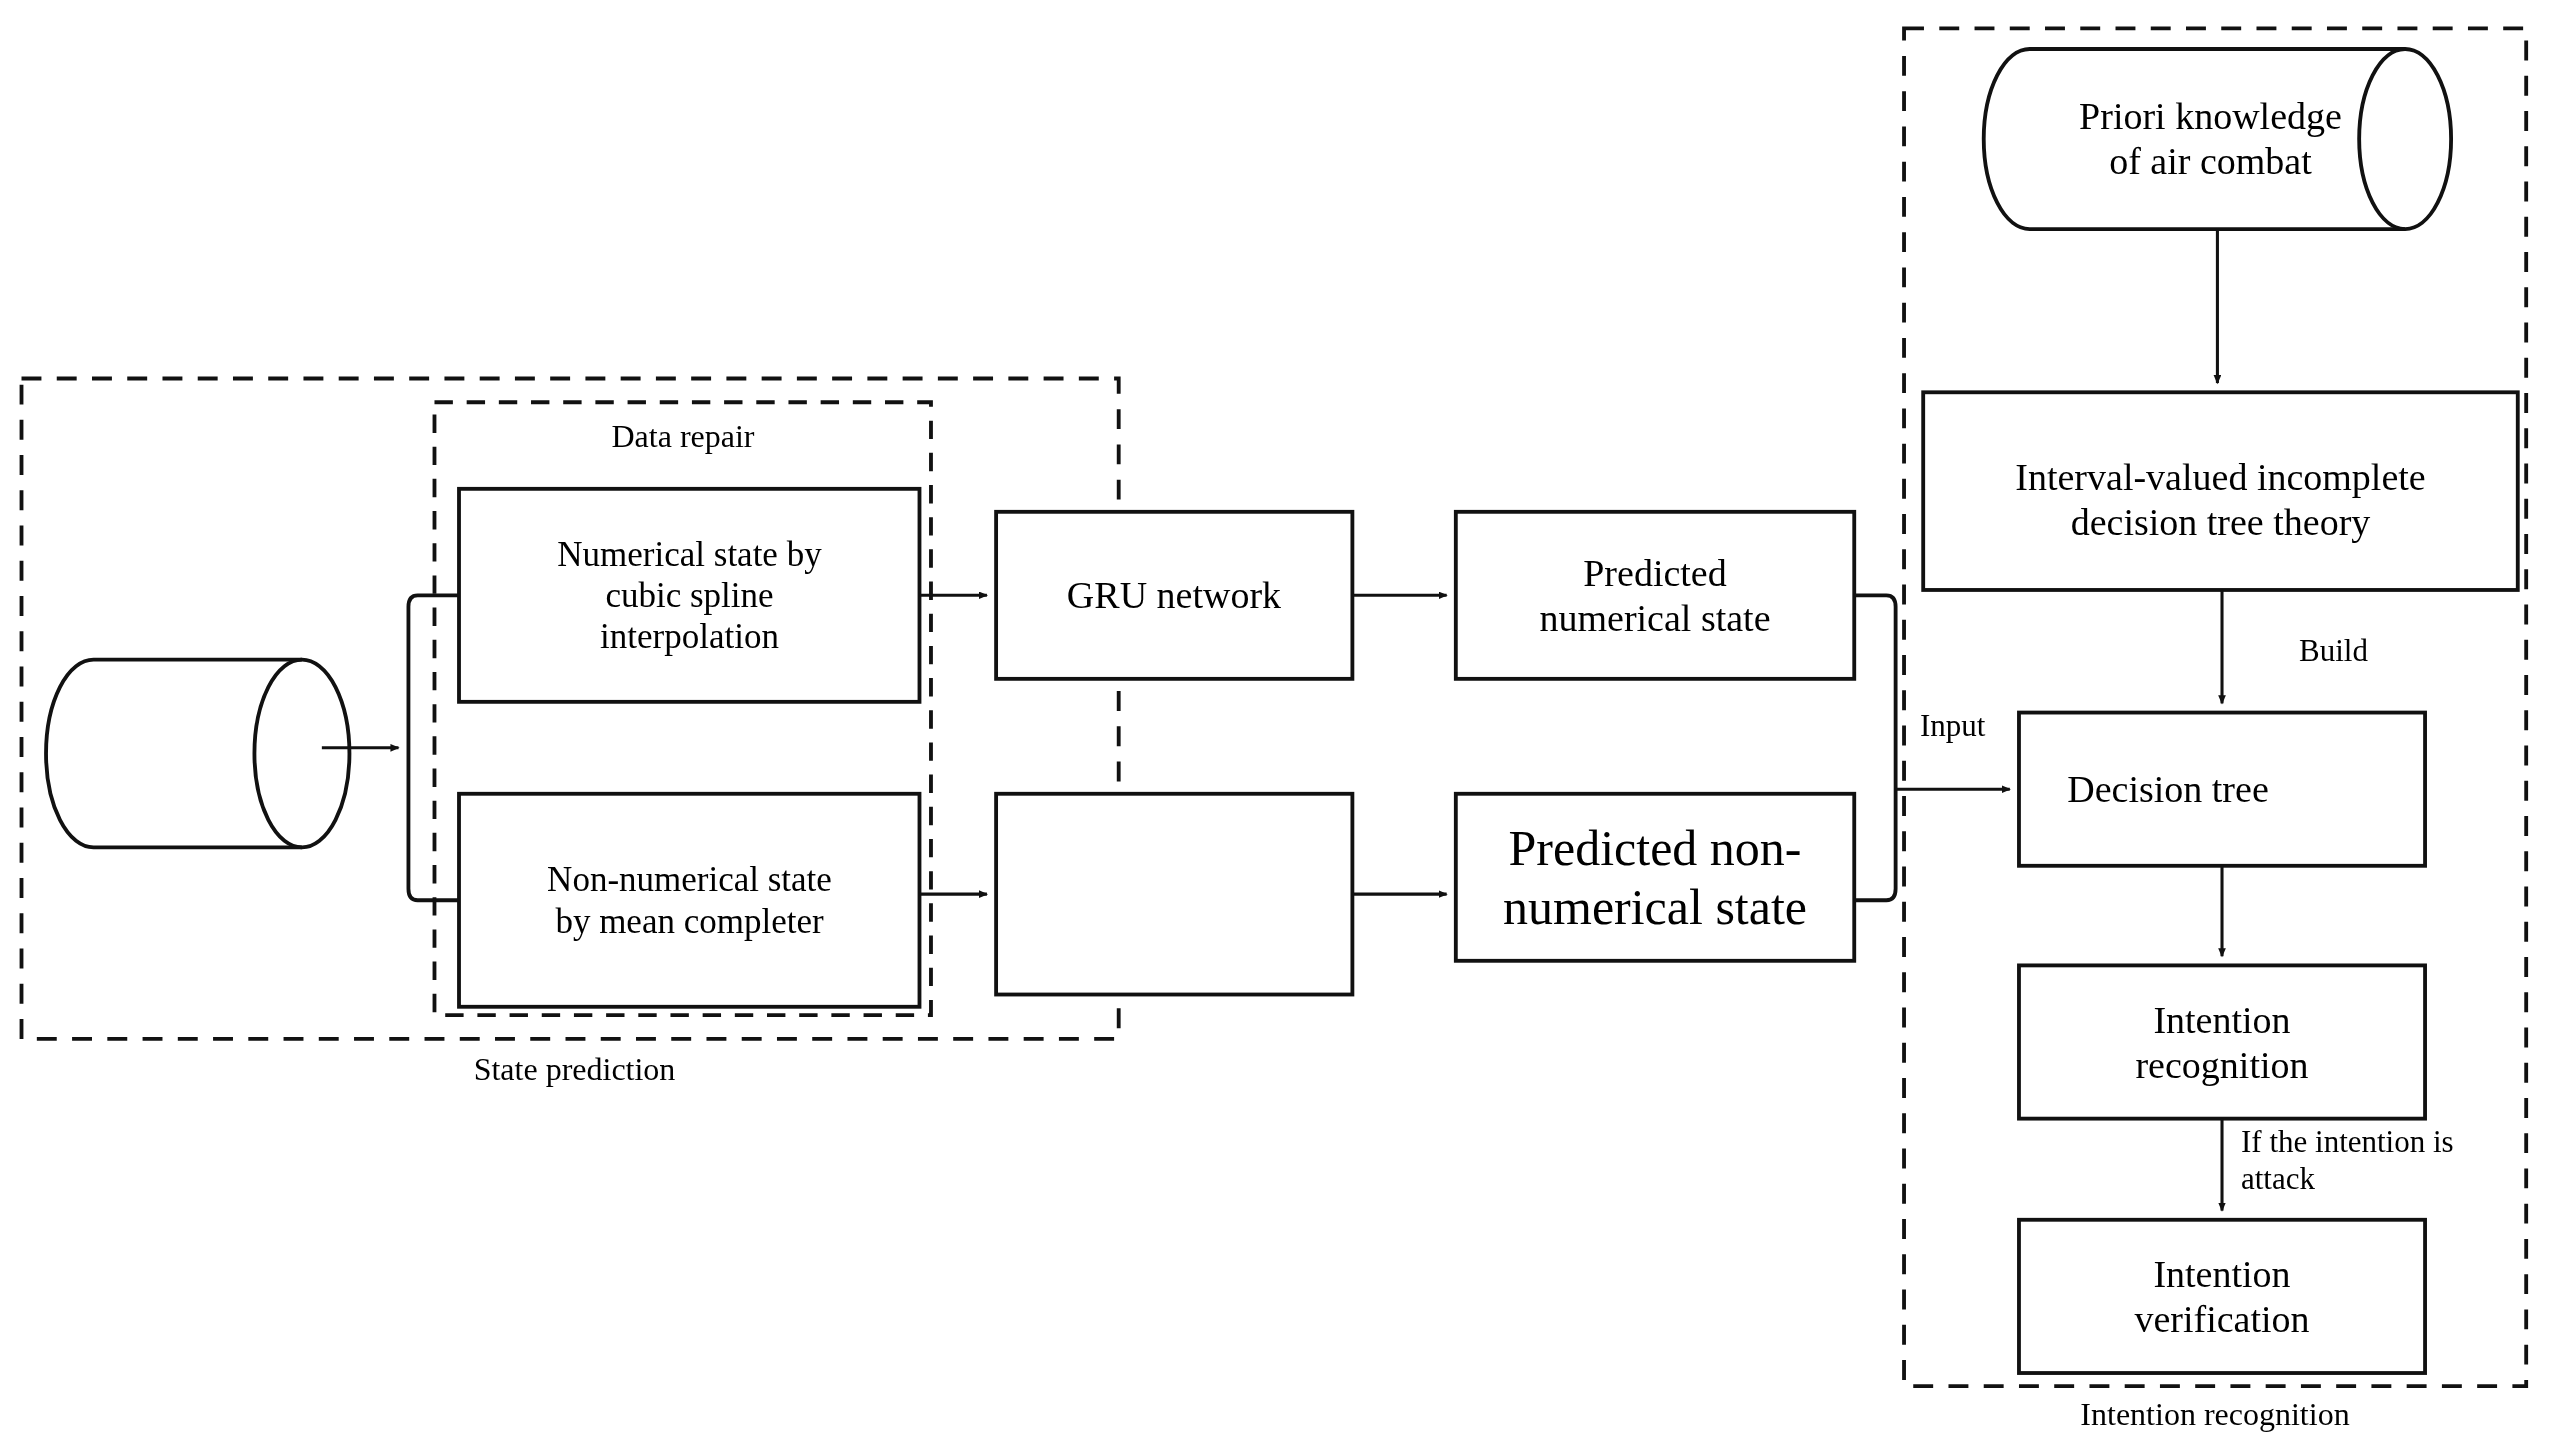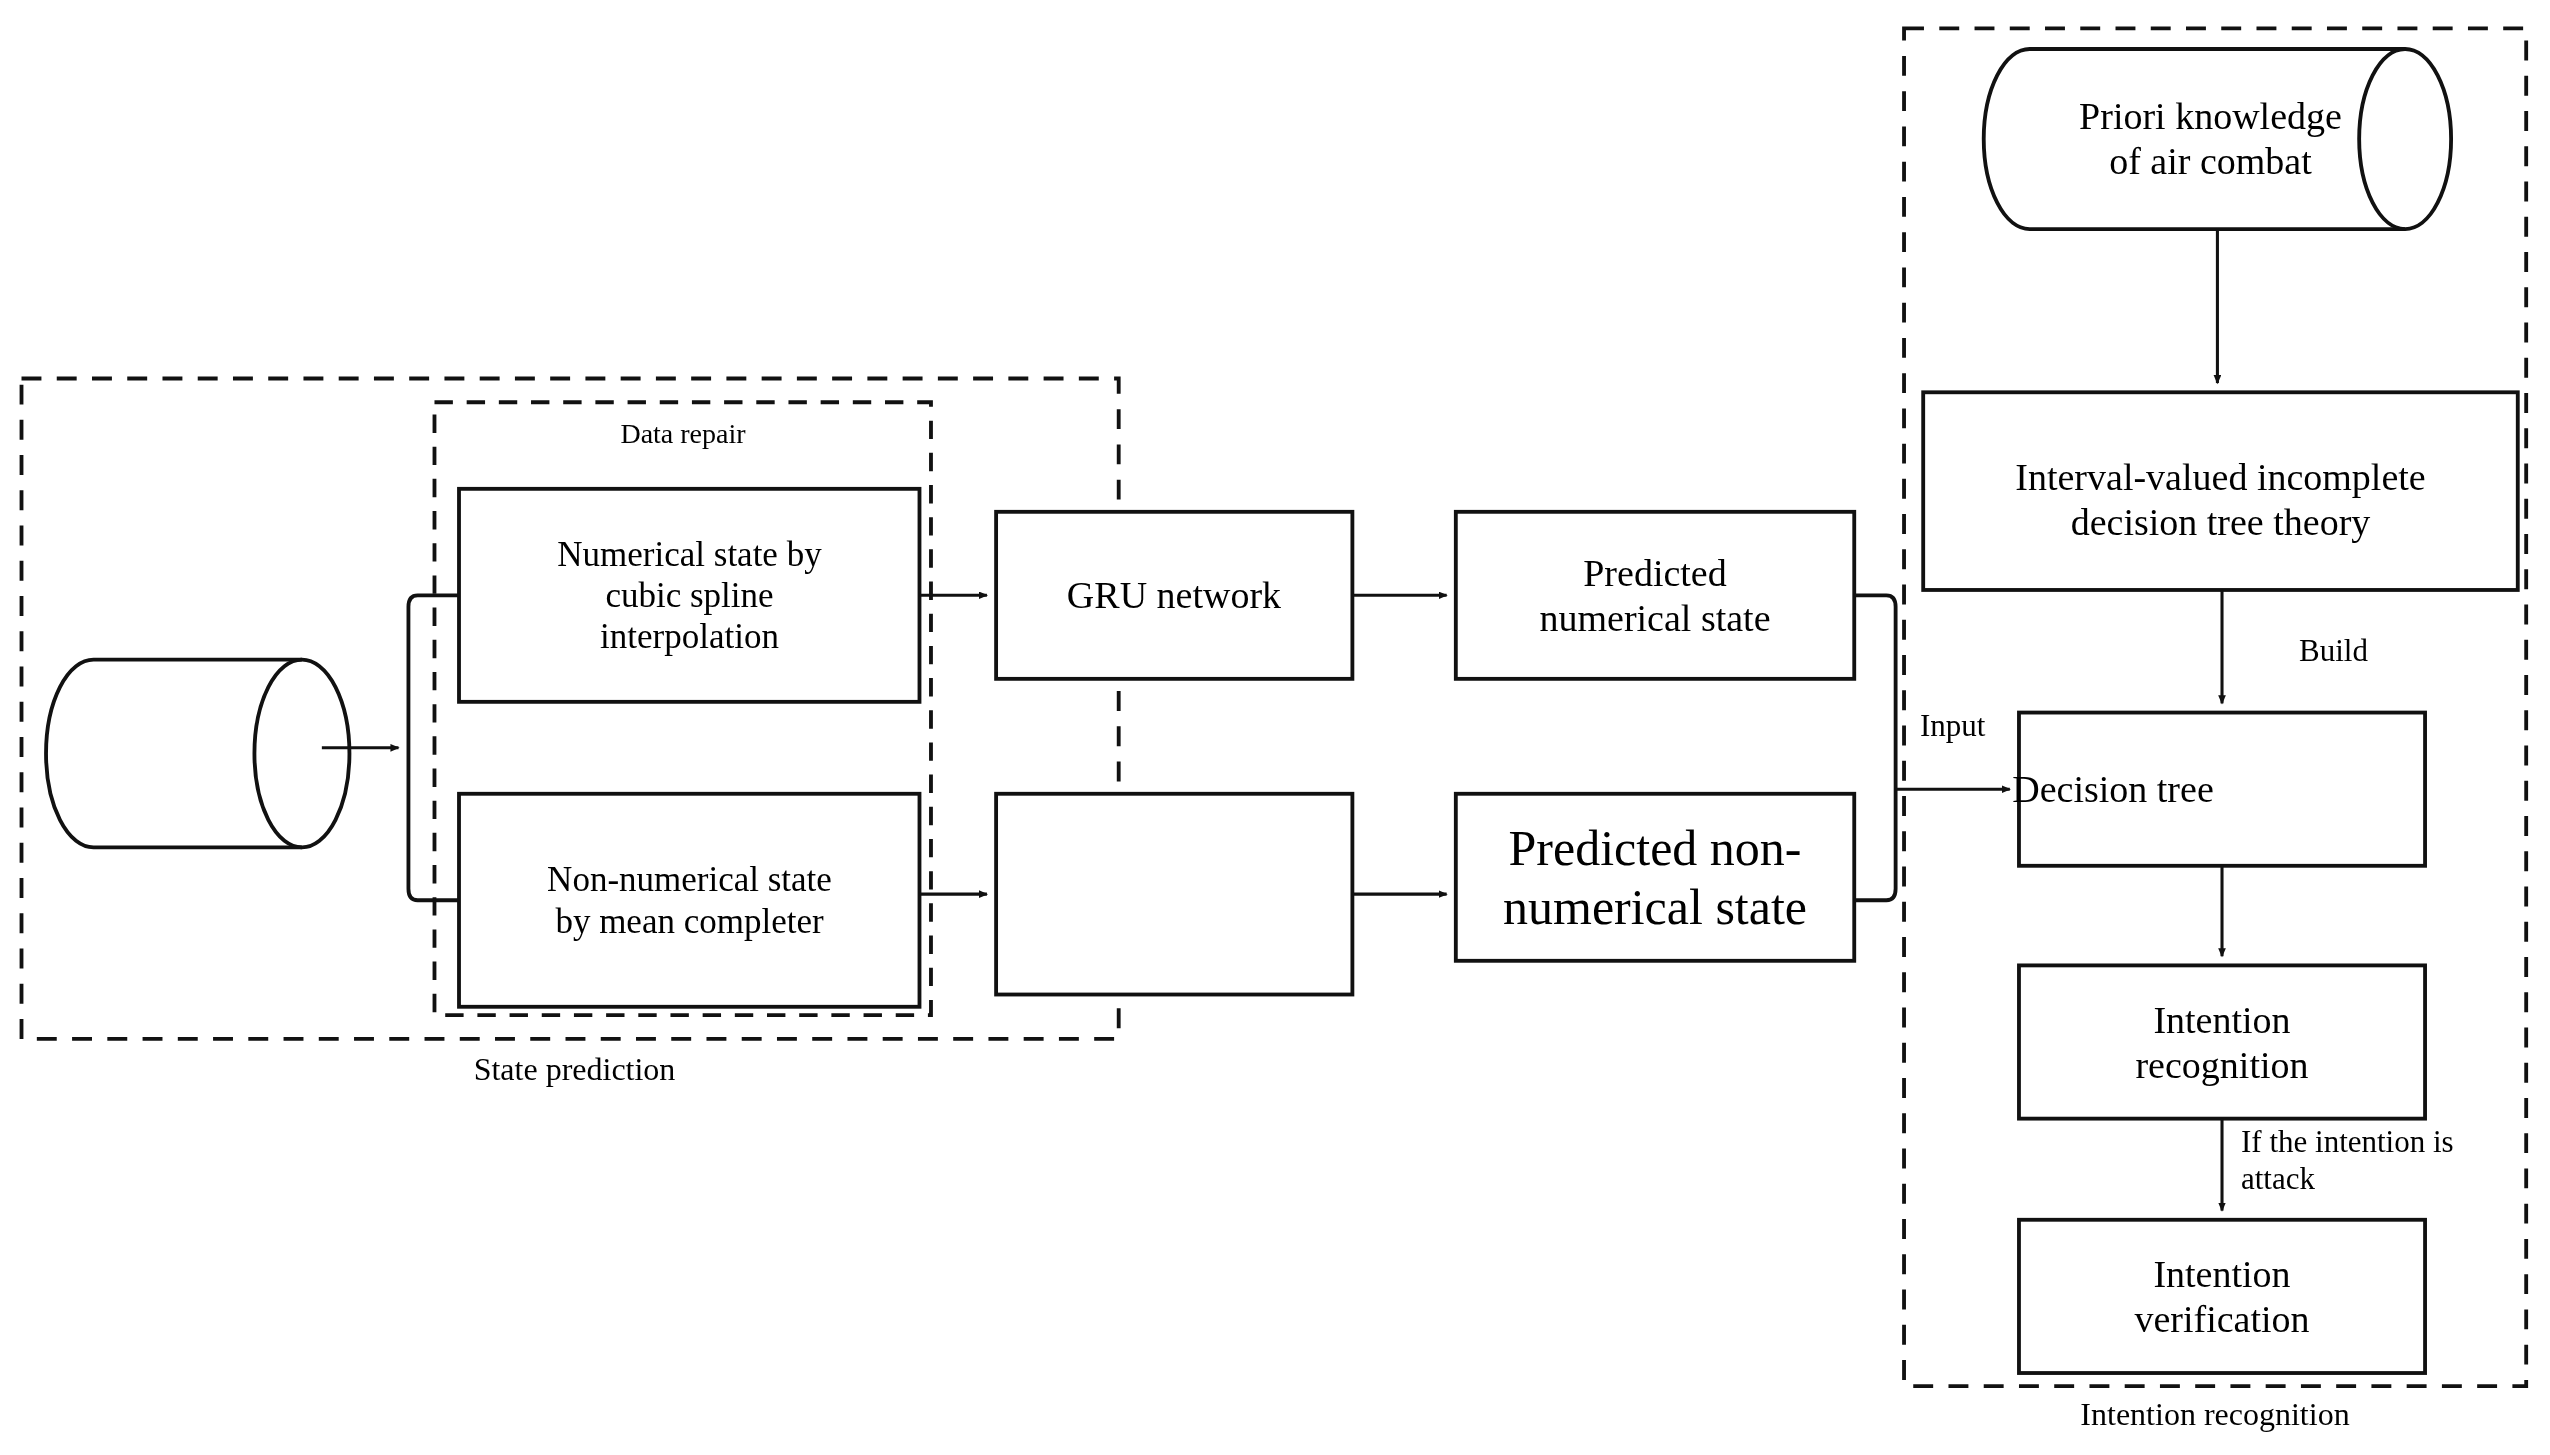--- a/index.html
+++ b/index.html
@@ -110,21 +110,21 @@
   <div class="node-text" style="left:2015px;top:49px;width:391px;height:180px;font-size:38px;">
     <span style="white-space:pre-line;">Priori knowledge
 of  air combat</span>
   </div>
 
   <div class="node-text" style="left:1923px;top:392px;width:595px;height:216px;font-size:38px;">
     <span style="white-space:pre-line;">Interval-valued incomplete
 decision tree theory</span>
   </div>
 
-  <div class="node-text" style="left:1910px;top:713px;width:406px;height:153px;font-size:38px;">
+  <div class="node-text" style="left:1965px;top:713px;width:406px;height:153px;font-size:38px;">
     <span style="white-space:pre-line;">Decision tree</span>
   </div>
 
   <div class="node-text" style="left:2019px;top:966px;width:406px;height:153px;font-size:38px;">
     <span style="white-space:pre-line;">Intention
 recognition</span>
   </div>
 
   <div class="node-text" style="left:2019px;top:1220px;width:406px;height:153px;font-size:38px;">
     <span style="white-space:pre-line;">Intention
@@ -133,18 +133,18 @@
 
   <div class="edge-label" style="left:2299px;top:632px;font-size:31px;">Build</div>
 
   <div class="edge-label" style="left:1920px;top:707px;font-size:31px;">Input</div>
 
   <div class="edge-label" style="left:2241px;top:1123px;font-size:31px;">If the intention is
 attack</div>
 
   <div class="group-caption" style="left:383px;top:1051px;width:383px;font-size:32px;">State prediction</div>
 
-  <div class="group-caption" style="left:473px;top:418px;width:420px;font-size:28px;">Data repair</div>
+  <div class="group-caption" style="left:473px;top:418px;width:420px;font-size:32px;">Data repair</div>
 
   <div class="group-caption" style="left:1947px;top:1396px;width:536px;font-size:32px;">Intention recognition</div>
 
 </div>
 
 
 </body></html>

